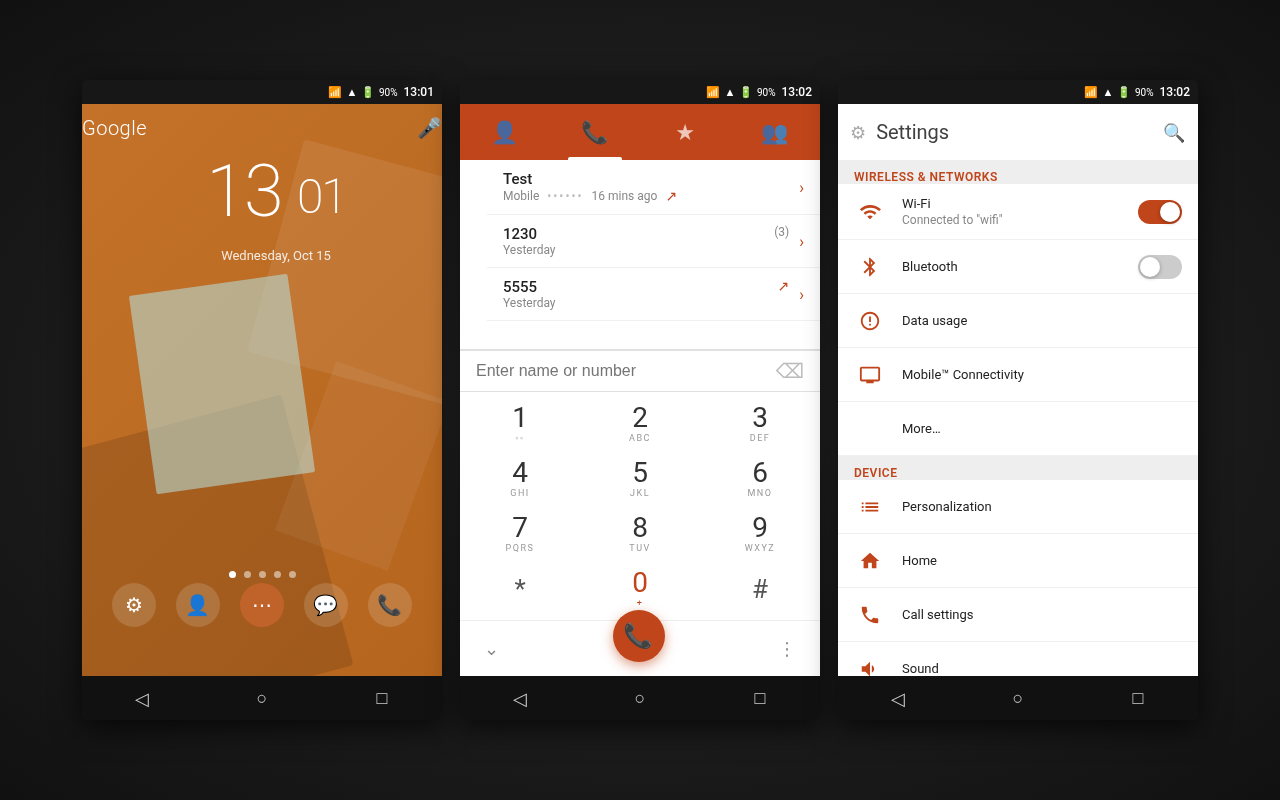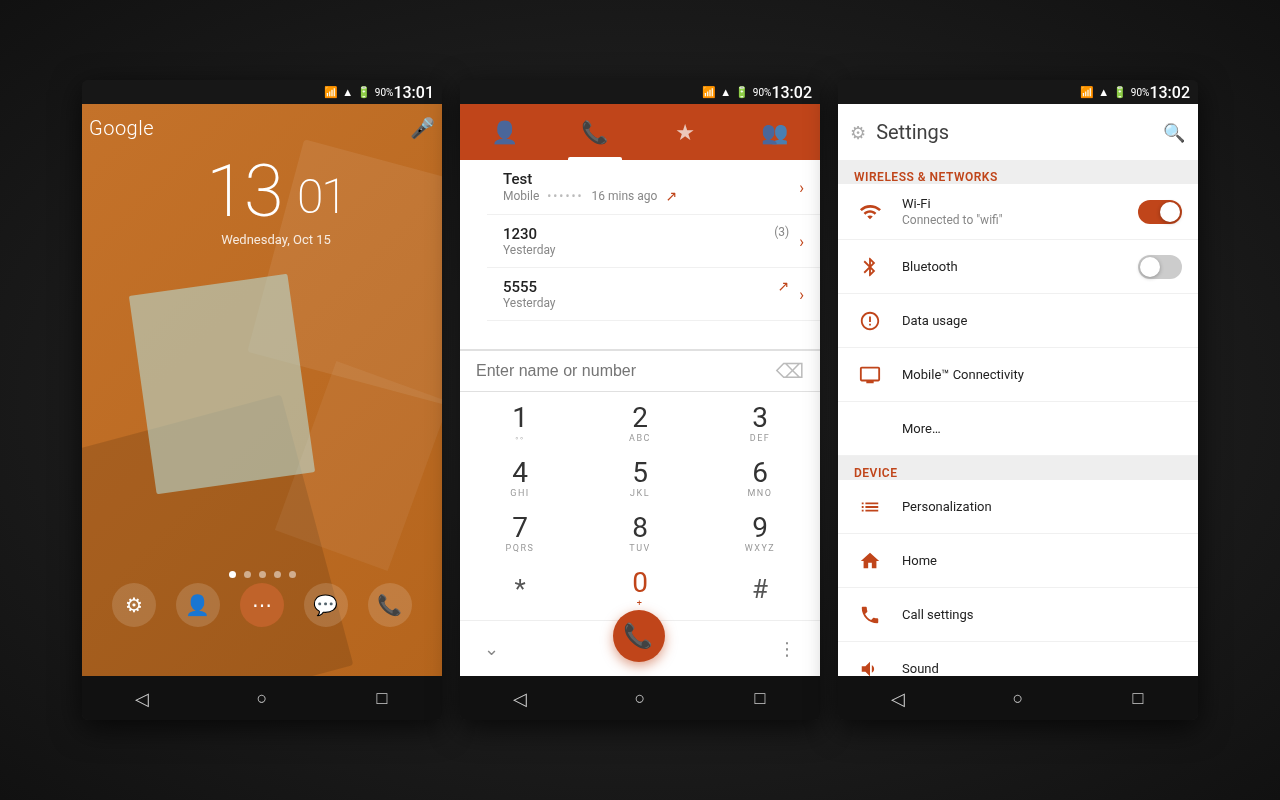--- a/index.html
+++ b/index.html
@@ -35,21 +35,21 @@
       background: rgba(0,0,0,0.3);
       display: flex;
       align-items: center;
       justify-content: flex-end;
       padding: 0 8px;
       font-size: 11px;
       color: white;
       flex-shrink: 0;
     }
     .status-bar .icons { display: flex; align-items: center; gap: 4px; }
-    .status-bar .time { font-weight: 500; font-size: 16px; }
+    .status-bar .time { margin-left: 6px; font-weight: 500; font-size: 12px; }
 
     
     .nav-bar {
       height: 44px;
       background: #111;
       display: flex;
       align-items: center;
       justify-content: space-around;
       flex-shrink: 0;
     }
@@ -100,21 +100,21 @@
       width: 120px; height: 180px;
       background: rgba(255,255,255,0.06);
       transform: rotate(20deg);
     }
     .home-top {
       position: relative;
       z-index: 2;
       display: flex;
       justify-content: space-between;
       align-items: center;
-      padding: 12px 7px 0;
+      padding: 12px 0 0;
     }
     .google-text {
       color: white;
       font-size: 20px;
       font-weight: 300;
       letter-spacing: 0.5px;
     }
     .mic-icon { color: white; font-size: 20px; }
     .home-clock {
       position: relative;
@@ -126,21 +126,21 @@
     .clock-time {
       color: white;
       font-size: 72px;
       font-weight: 200;
       letter-spacing: -2px;
       line-height: 1;
     }
     .clock-date {
       color: rgba(255,255,255,0.85);
       font-size: 13px;
-      margin-top: 4px;
+      margin-top: 20px;
     }
     .home-dots {
       position: absolute;
       bottom: 98px;
       width: 100%;
       display: flex;
       justify-content: center;
       gap: 8px;
       z-index: 2;
     }

